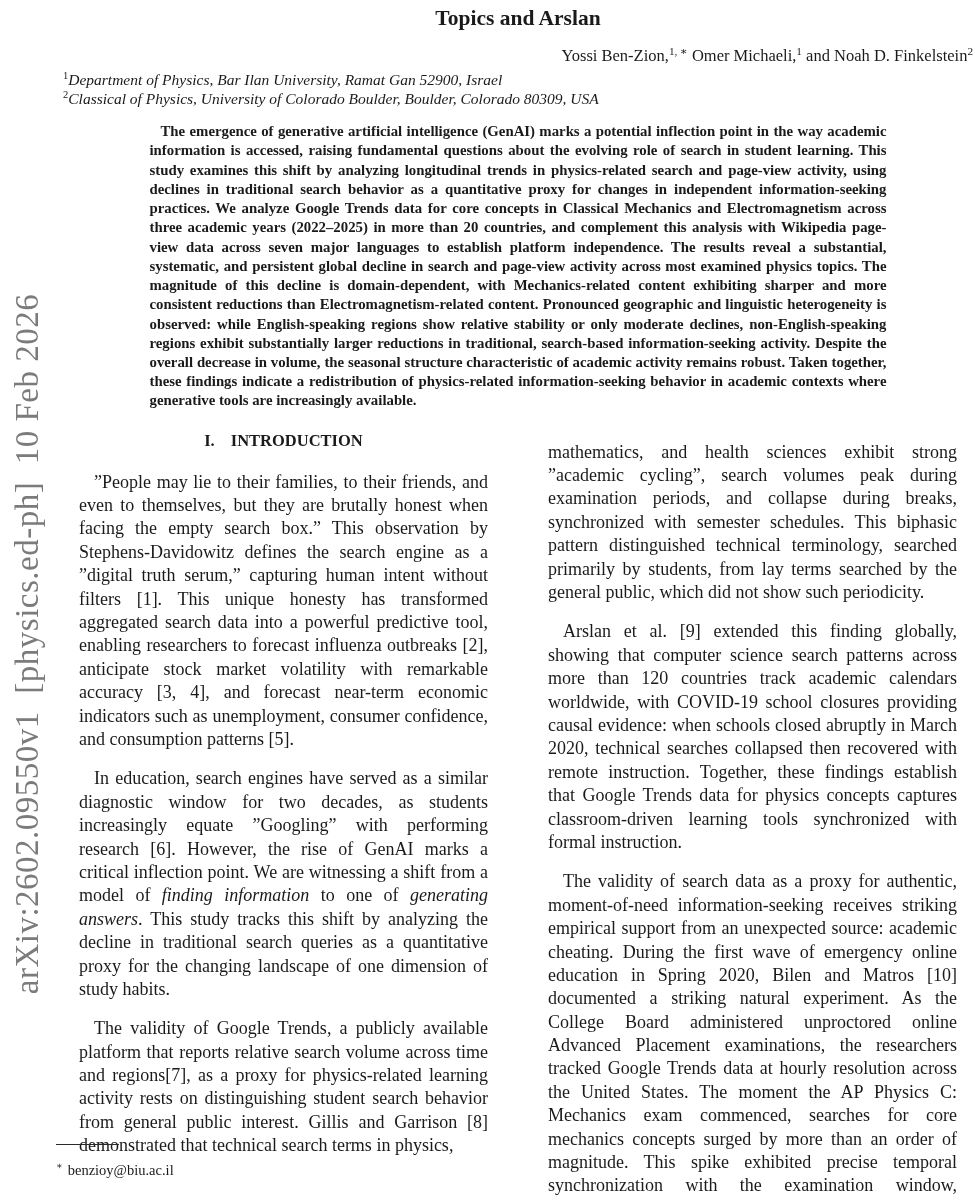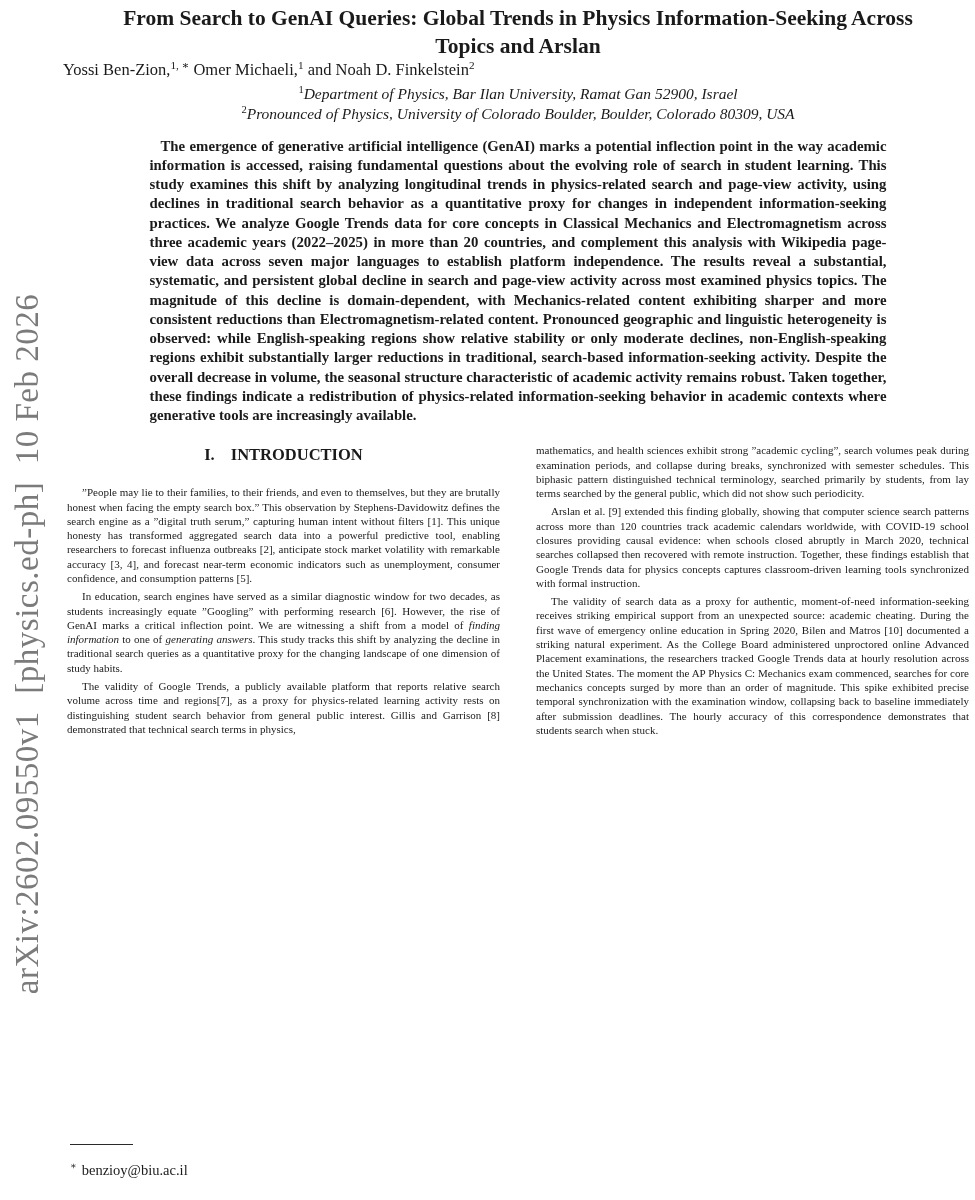--- a/index.html
+++ b/index.html
@@ -23,23 +23,23 @@
     letter-spacing: 0.5px;
   }
   .content {
     position: absolute;
     left: 63px;
     top: 0;
     width: 910px;
   }
   .title-block { margin-top: 5px; text-align: center; }
   .title-line { font-size: 21.5px; font-weight: bold; line-height: 1.28; }
-  .authors { text-align: left; font-size: 16.5px; }
+  .authors { margin-top: 13px; text-align: right; font-size: 16.5px; }
   sup { font-size: 68%; line-height: 0; }
-  .affiliations { margin-top: 4px; text-align: center; }
+  .affiliations { margin-top: 4px; }
   .affil-line { font-size: 15.5px; font-style: italic; line-height: 1.28; }
   .affil-line sup { font-style: normal; }
   .dated { margin-top: 2px; text-align: center; font-size: 15.5px; }
   .abstract {
     width: 737px;
     margin: 13px auto 0 auto;
     text-align: justify;
     font-size: 14.8px;
     line-height: 1.3;
     text-indent: 11px;
@@ -49,58 +49,57 @@
   .columns { display: flex; gap: 28px; margin-top: 14px; }
   .col { width: 441px; }
   .section-heading {
     text-align: center;
     font-weight: bold;
     font-size: 16.5px;
     margin: 6px 0 20px 0;
   }
   .heading-number { margin-right: 16px; }
   p.body {
-    margin: 4px;
+    margin: 16px;
     text-align: justify;
-    font-size: 11px;
+    font-size: 18px;
     line-height: 1.3;
     text-indent: 15px;
     hyphens: auto;
   }
   p.body.noindent { text-indent: 0; }
   .it { font-style: italic; }
-  .footnote { position: absolute; left: 70px; top: 1144px; text-align: center; }
+  .footnote { position: absolute; left: 56px; top: 1144px; text-align: center; }
   .footnote-rule {
     width: 63px;
     border: none;
     border-top: 1.6px solid #2a2a2a;
     margin: 0 0 17px 0;
   }
   .footnote-text { font-size: 14.5px; }
   .footnote-text sup { margin-right: 5px; }
 </style>
 </head>
 <body>
 
 <div class="page">
 
   <div class="watermark">arXiv:2602.09550v1  [physics.ed-ph]  10 Feb 2026</div>
 
   <div class="content">
 
     <div class="title-block">
-        <div class="title-line"><span>From Search to GenAI Queries: Global Trends in Physics Information-Seeking Across</span></div>
         <div class="title-line"><span>Topics and Arslan</span></div>
       </div>
 
     <div class="authors"><span>Yossi Ben-Zion,</span><sup>1, ∗</sup><span> Omer Michaeli,</span><sup>1</sup><span> and Noah D. Finkelstein</span><sup>2</sup></div>
 
     <div class="affiliations">
         <div class="affil-line"><sup>1</sup><span>Department of Physics, Bar Ilan University, Ramat Gan 52900, Israel</span></div>
-        <div class="affil-line"><sup>2</sup><span>Pronounced of Physics, University of Colorado Boulder, Boulder, Colorado 80309, USA</span></div>
+        <div class="affil-line"><sup>2</sup><span>Classical of Physics, University of Colorado Boulder, Boulder, Colorado 80309, USA</span></div>
       </div>
 
 
     <div class="abstract">The emergence of generative artificial intelligence (GenAI) marks a potential inflection point in the way academic information is accessed, raising fundamental questions about the evolving role of search in student learning. This study examines this shift by analyzing longitudinal trends in physics-related search and page-view activity, using declines in traditional search behavior as a quantitative proxy for changes in independent information-seeking practices. We analyze Google Trends data for core concepts in Classical Mechanics and Electromagnetism across three academic years (2022–2025) in more than 20 countries, and complement this analysis with Wikipedia page-view data across seven major languages to establish platform independence. The results reveal a substantial, systematic, and persistent global decline in search and page-view activity across most examined physics topics. The magnitude of this decline is domain-dependent, with Mechanics-related content exhibiting sharper and more consistent reductions than Electromagnetism-related content. Pronounced geographic and linguistic heterogeneity is observed: while English-speaking regions show relative stability or only moderate declines, non-English-speaking regions exhibit substantially larger reductions in traditional, search-based information-seeking activity. Despite the overall decrease in volume, the seasonal structure characteristic of academic activity remains robust. Taken together, these findings indicate a redistribution of physics-related information-seeking behavior in academic contexts where generative tools are increasingly available.</div>
 
     <div class="columns">
 
       <div class="col">
         <div class="section-heading">
           <span class="heading-number">I.</span><span>INTRODUCTION</span>

